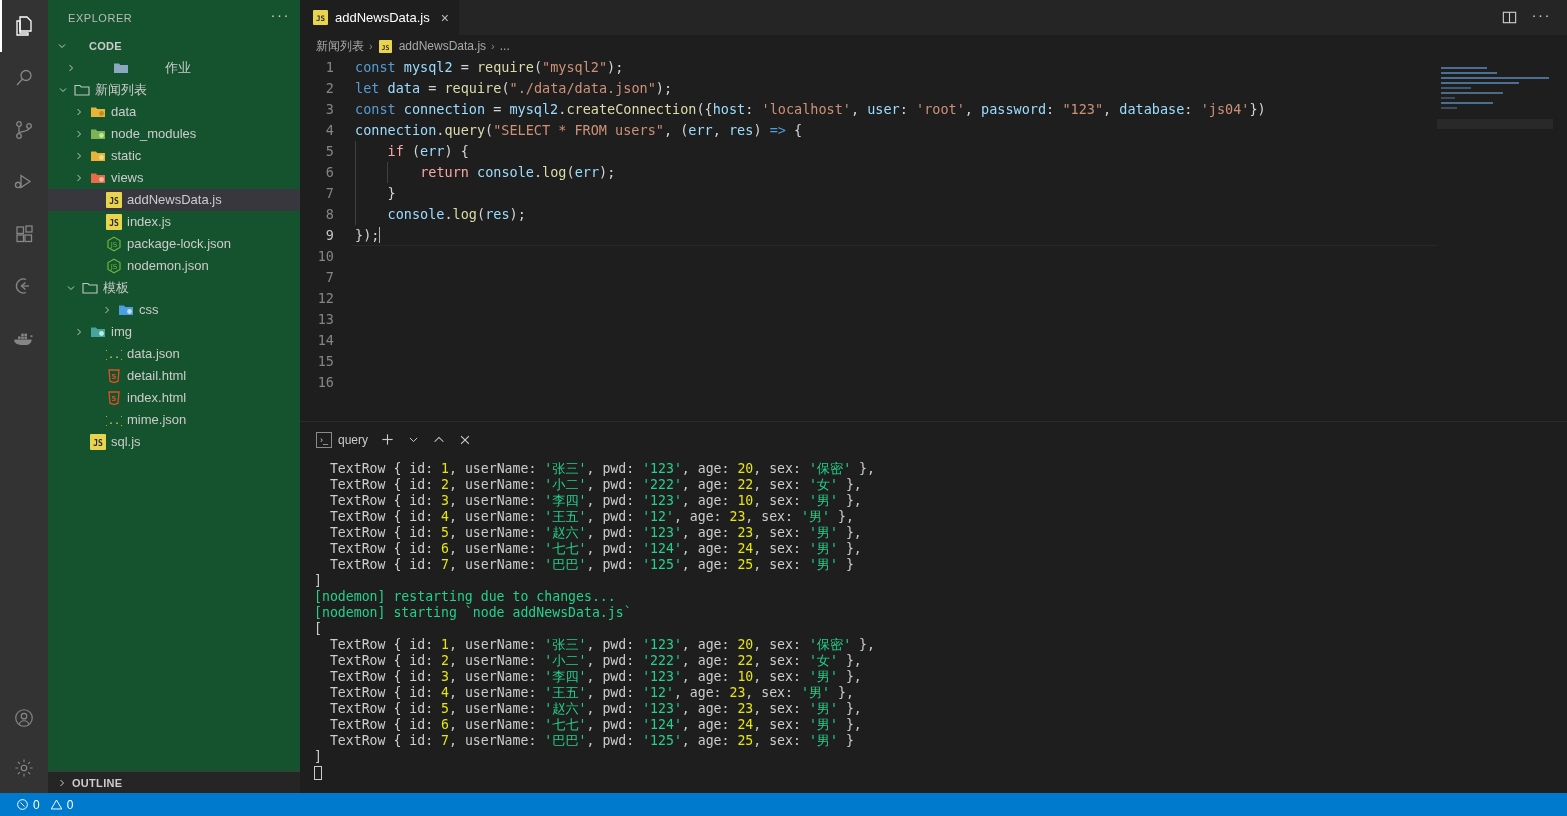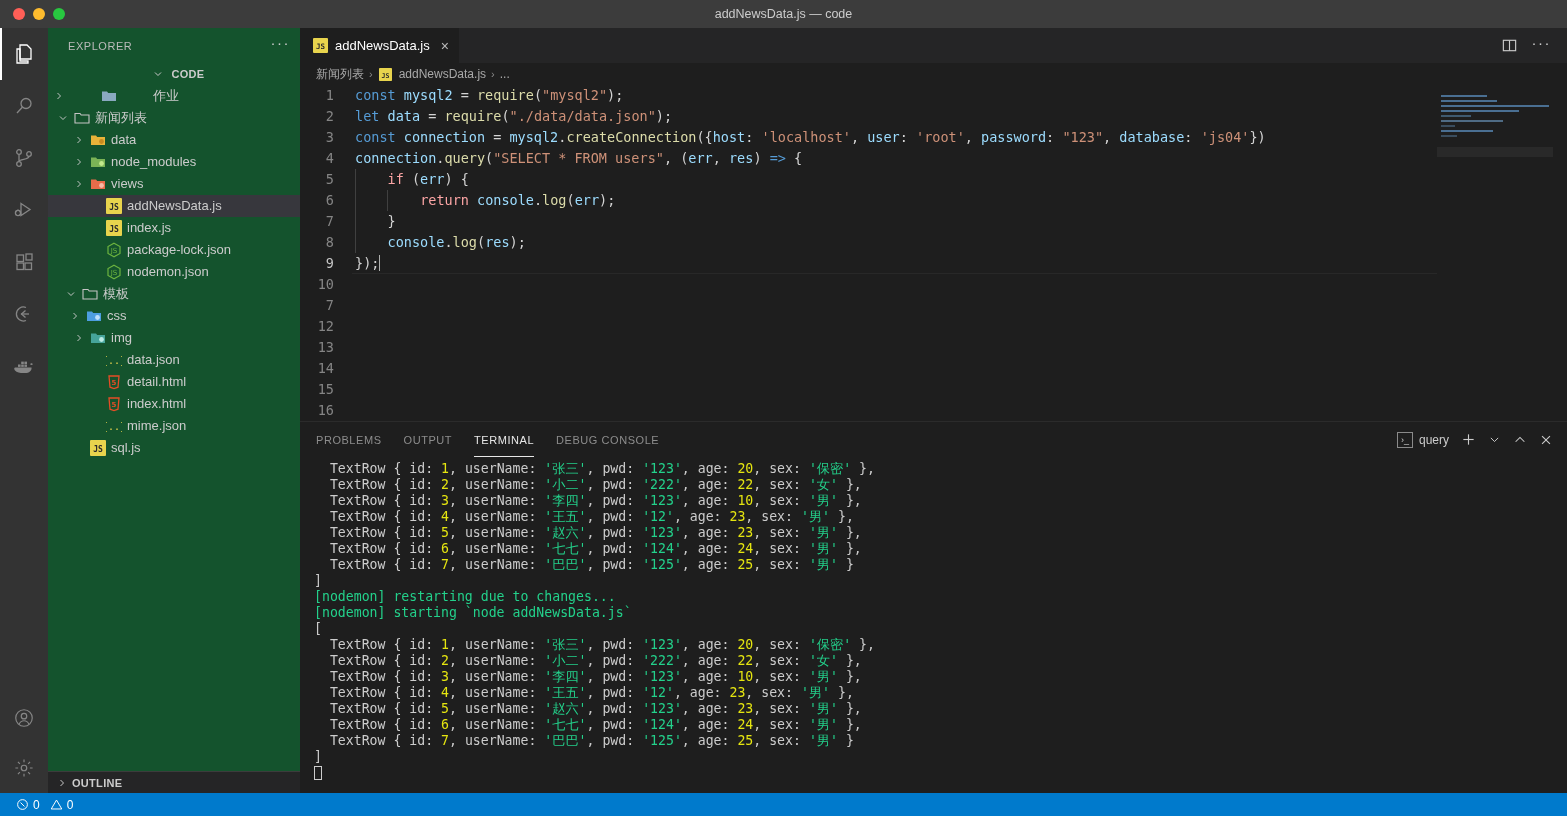--- a/index.html
+++ b/index.html
@@ -52,22 +52,22 @@
   }
   .sb-header {
     height:35px; display:flex; align-items:center; justify-content:space-between;
     padding:0 10px 0 20px; flex:0 0 35px;
   }
   .sb-title { font-size:11px; letter-spacing:.55px; color:#bbbbbb; font-weight:400; }
   .sb-dots { color:#cccccc; font-size:15px; letter-spacing:1.5px; line-height:8px; padding-bottom:6px;}
   .sb-tree { flex:1; overflow:hidden; padding-top:0; }
 
   .sec-header {
-    height:22px; display:flex; align-items:center; gap:8px;
-    padding-left:8px; font-size:11px; font-weight:bold; color:#cccccc; letter-spacing:.3px;justify-content:center;
+    height:22px; display:flex; align-items:center; gap:21px;
+    padding-left:8px; font-size:11px; font-weight:bold; color:#cccccc; letter-spacing:.3px;
   }
   .row {
     height:22px; display:flex; align-items:center; gap:5px;
     font-size:13px; color:#cccccc; white-space:nowrap; padding-right:6px;
   }
   .row.selected { background:#37373d; }
   .chev { width:13px; flex:0 0 13px; display:flex; align-items:center; justify-content:center; color:#cccccc; }
   .chev svg { display:block; }
   .ficon { width:16px; height:16px; flex:0 0 16px; display:flex; align-items:center; justify-content:center; }
   .lbl { font-size:13px; line-height:22px; }
@@ -169,28 +169,20 @@
   }
   .sb-left, .sb-right { display:flex; align-items:center; gap:0; }
   .sb-item { padding:0 7px; display:flex; align-items:center; gap:4px; height:23px; }
   svg { display:block; }
 </style>
 </head>
 <body>
 
 <div class="app">
 
-  <div class="titlebar">
-    <div class="traffic">
-      <span class="dot red"></span>
-      <span class="dot yellow"></span>
-      <span class="dot green"></span>
-    </div>
-    <div class="title-text">addNewsData.js — code</div>
-  </div>
 
   <div class="body">
 
     <div class="activitybar">
       <div class="ab-top">
         <div class="ab-item active">
           <svg width="24" height="24" viewBox="0 0 24 24" fill="none" stroke="currentColor" stroke-width="1.3">
             <path d="M8 3h7l4 4v10H8z"></path>
               <path d="M5 7h3v12h8v2H5z"></path>
           </svg>
@@ -269,21 +261,21 @@
       <div class="sb-tree">
         <div class="sec-header">
           <span>
             <svg width="12" height="12" viewBox="0 0 16 16" fill="none" stroke="#cccccc" stroke-width="1.3">
                 <path d="M4 6l4 4 4-4"></path>
               </svg>
           </span>
           <span>CODE</span>
         </div>
         <div id="tree-rows">
-            <div class="row" style="padding-left: 4px; gap: 36px;">
+            <div class="row" style="padding-left: 16px; gap: 36px;">
               <span class="chev">
                 <svg width="12" height="12" viewBox="0 0 16 16" fill="none" stroke="#cccccc" stroke-width="1.25">
                   <path d="M6 4l4 4-4 4"></path>
                 </svg>
               </span>
               <span class="ficon">
                 <svg width="16" height="16" viewBox="0 0 16 16">
                   <path d="M1 3.5h5l1.2 1.5H15v8H1z" fill="#8aa9c0"></path>
                 </svg>
               </span>
@@ -331,20 +323,34 @@
               <span class="lbl">node_modules</span>
             </div>
             <div class="row" style="padding-left: 24px;">
               <span class="chev">
                 <svg width="12" height="12" viewBox="0 0 16 16" fill="none" stroke="#cccccc" stroke-width="1.25">
                   <path d="M6 4l4 4-4 4"></path>
                 </svg>
               </span>
               <span class="ficon">
                 <svg width="16" height="16" viewBox="0 0 16 16">
+                  <path d="M1 3.5h5l1.2 1.5H15v8H1z" fill="#e8b339"></path>
+                  <circle cx="11.5" cy="9.5" r="2.4" fill="#f5d78e"></circle>
+                </svg>
+              </span>
+              <span class="lbl">static</span>
+            </div>
+            <div class="row" style="padding-left: 24px;">
+              <span class="chev">
+                <svg width="12" height="12" viewBox="0 0 16 16" fill="none" stroke="#cccccc" stroke-width="1.25">
+                  <path d="M6 4l4 4-4 4"></path>
+                </svg>
+              </span>
+              <span class="ficon">
+                <svg width="16" height="16" viewBox="0 0 16 16">
                   <path d="M1 3.5h5l1.2 1.5H15v8H1z" fill="#e86c4a"></path>
                   <circle cx="11.5" cy="9.5" r="2.4" fill="#f7b9a6"></circle>
                 </svg>
               </span>
               <span class="lbl">views</span>
             </div>
             <div class="row selected" style="padding-left: 40px;">
               <span class="chev"></span>
               <span class="ficon">
                 <svg width="16" height="16" viewBox="0 0 16 16">
@@ -390,21 +396,21 @@
                   <path d="M4 6l4 4 4-4"></path>
                 </svg>
               </span>
               <span class="ficon">
                 <svg width="16" height="16" viewBox="0 0 16 16">
                   <path d="M1 3.5h5l1.2 1.5H15v8H1z" fill="none" stroke="#c5c5c5" stroke-width="1.1"></path>
                 </svg>
               </span>
               <span class="lbl cjk">模板</span>
             </div>
-            <div class="row" style="padding-left: 20px;">
+            <div class="row" style="padding-left: 12px; margin-left: 40px;">
               <span class="chev">
                 <svg width="12" height="12" viewBox="0 0 16 16" fill="none" stroke="#cccccc" stroke-width="1.25">
                   <path d="M6 4l4 4-4 4"></path>
                 </svg>
               </span>
               <span class="ficon">
                 <svg width="16" height="16" viewBox="0 0 16 16">
                   <path d="M1 3.5h5l1.2 1.5H15v8H1z" fill="#4d9ee0"></path>
                   <circle cx="11.5" cy="9.5" r="2.4" fill="#bfe0fb"></circle>
                 </svg>
@@ -557,26 +563,20 @@
             <div class="mm-block" style="top: 35px; width: 62px; height: 2px; background: rgb(79, 107, 132);"></div>
             <div class="mm-block" style="top: 40px; width: 14px; height: 2px; background: rgb(58, 77, 94);"></div>
             <div class="mm-block" style="top: 45px; width: 52px; height: 2px; background: rgb(74, 111, 146);"></div>
             <div class="mm-block" style="top: 50px; width: 16px; height: 2px; background: rgb(58, 77, 94);"></div>
           </div>
         <div class="vscroll"></div>
       </div>
 
       <div class="panel">
         <div class="panel-head">
-          <div class="panel-tabs" id="panel-tabs">
-              <div class="ptab">PROBLEMS</div>
-              <div class="ptab">OUTPUT</div>
-              <div class="ptab active">TERMINAL</div>
-              <div class="ptab">DEBUG CONSOLE</div>
-            </div>
           <div class="panel-actions">
             <span class="term-chip">
               <span class="sq">›_</span>
               <span>query</span>
             </span>
             <span>
               <svg width="15" height="15" viewBox="0 0 16 16" fill="none" stroke="#cccccc" stroke-width="1.2">
                   <line x1="8" y1="2.5" x2="8" y2="13.5"></line>
                   <line x1="2.5" y1="8" x2="13.5" y2="8"></line>
                 </svg>

